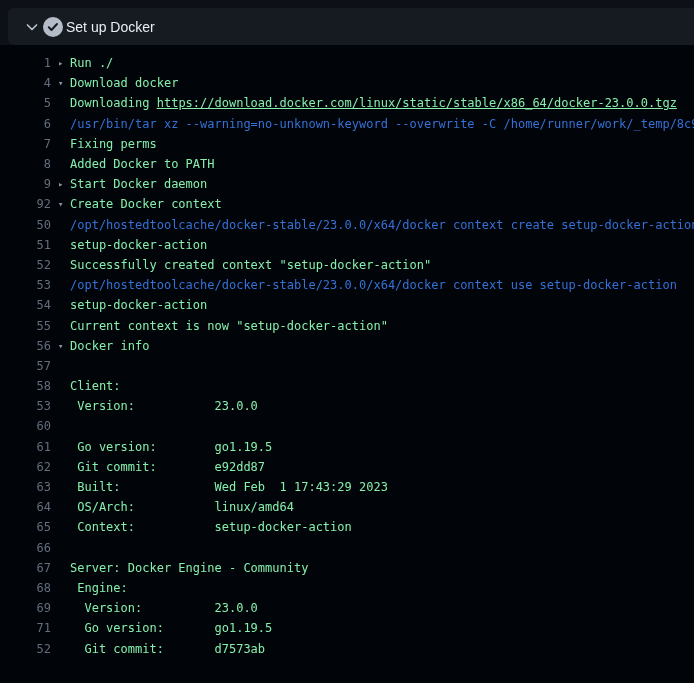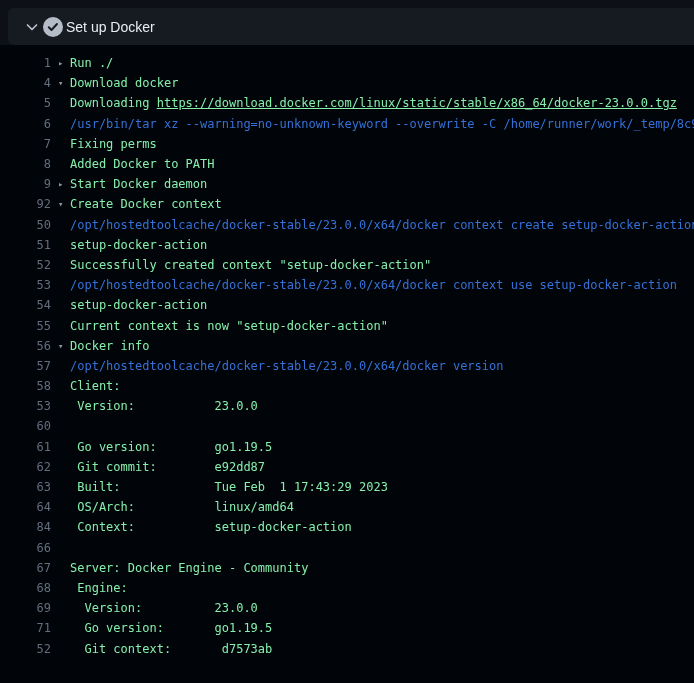--- a/index.html
+++ b/index.html
@@ -84,28 +84,28 @@
     <div class="row"><span class="num">8</span><span class="gutter"></span><span class="text">Added Docker to PATH</span></div>
     <div class="row group"><span class="num">9</span><span class="gutter">▸</span><span class="text">Start Docker daemon</span></div>
     <div class="row group"><span class="num">92</span><span class="gutter">▾</span><span class="text">Create Docker context</span></div>
     <div class="row"><span class="num">50</span><span class="gutter"></span><span class="text cmd">/opt/hostedtoolcache/docker-stable/23.0.0/x64/docker context create setup-docker-action</span></div>
     <div class="row"><span class="num">51</span><span class="gutter"></span><span class="text">setup-docker-action</span></div>
     <div class="row"><span class="num">52</span><span class="gutter"></span><span class="text">Successfully created context "setup-docker-action"</span></div>
     <div class="row"><span class="num">53</span><span class="gutter"></span><span class="text cmd">/opt/hostedtoolcache/docker-stable/23.0.0/x64/docker context use setup-docker-action</span></div>
     <div class="row"><span class="num">54</span><span class="gutter"></span><span class="text">setup-docker-action</span></div>
     <div class="row"><span class="num">55</span><span class="gutter"></span><span class="text">Current context is now "setup-docker-action"</span></div>
     <div class="row group"><span class="num">56</span><span class="gutter">▾</span><span class="text">Docker info</span></div>
-    <div class="row"><span class="num">57</span><span class="gutter"></span><span class="text cmd">/opt/hostedtoolcache/docker-stable/23.0.0/x64/docker version</span></div>
+    <div class="row"><span class="num">57</span><span class="gutter"></span></div>
     <div class="row"><span class="num">58</span><span class="gutter"></span><span class="text">Client:</span></div>
     <div class="row"><span class="num">53</span><span class="gutter"></span><span class="text"> Version:           23.0.0</span></div>
     <div class="row"><span class="num">60</span><span class="gutter"></span></div>
     <div class="row"><span class="num">61</span><span class="gutter"></span><span class="text"> Go version:        go1.19.5</span></div>
     <div class="row"><span class="num">62</span><span class="gutter"></span><span class="text"> Git commit:        e92dd87</span></div>
-    <div class="row"><span class="num">63</span><span class="gutter"></span><span class="text"> Built:             Tue Feb  1 17:43:29 2023</span></div>
+    <div class="row"><span class="num">63</span><span class="gutter"></span><span class="text"> Built:             Wed Feb  1 17:43:29 2023</span></div>
     <div class="row"><span class="num">64</span><span class="gutter"></span><span class="text"> OS/Arch:           linux/amd64</span></div>
-    <div class="row"><span class="num">84</span><span class="gutter"></span><span class="text"> Context:           setup-docker-action</span></div>
+    <div class="row"><span class="num">65</span><span class="gutter"></span><span class="text"> Context:           setup-docker-action</span></div>
     <div class="row"><span class="num">66</span><span class="gutter"></span><span class="text"></span></div>
     <div class="row"><span class="num">67</span><span class="gutter"></span><span class="text">Server: Docker Engine - Community</span></div>
     <div class="row"><span class="num">68</span><span class="gutter"></span><span class="text"> Engine:</span></div>
     <div class="row"><span class="num">69</span><span class="gutter"></span><span class="text">  Version:          23.0.0</span></div>
     <div class="row"><span class="num">71</span><span class="gutter"></span><span class="text">  Go version:       go1.19.5</span></div>
-    <div class="row"><span class="num">52</span><span class="gutter"></span><span class="text">  Git context:       d7573ab</span></div>
+    <div class="row"><span class="num">52</span><span class="gutter"></span><span class="text">  Git commit:       d7573ab</span></div>
   </div>
 
 </body></html>

